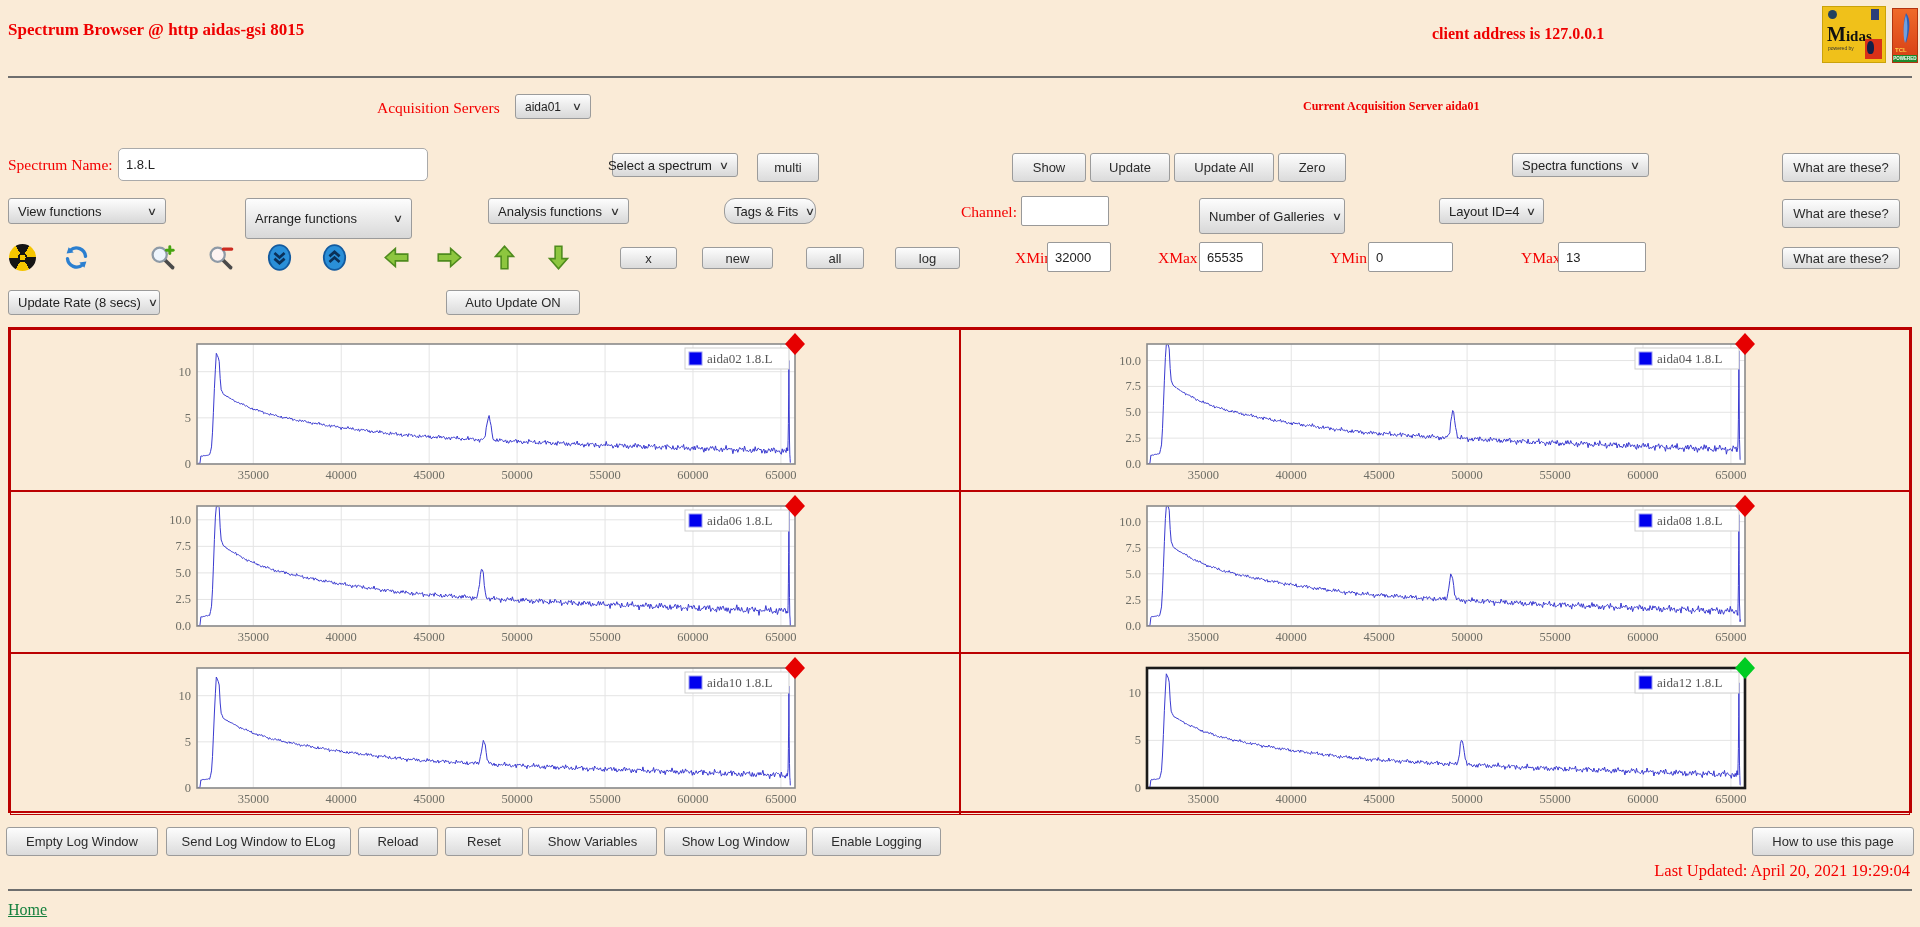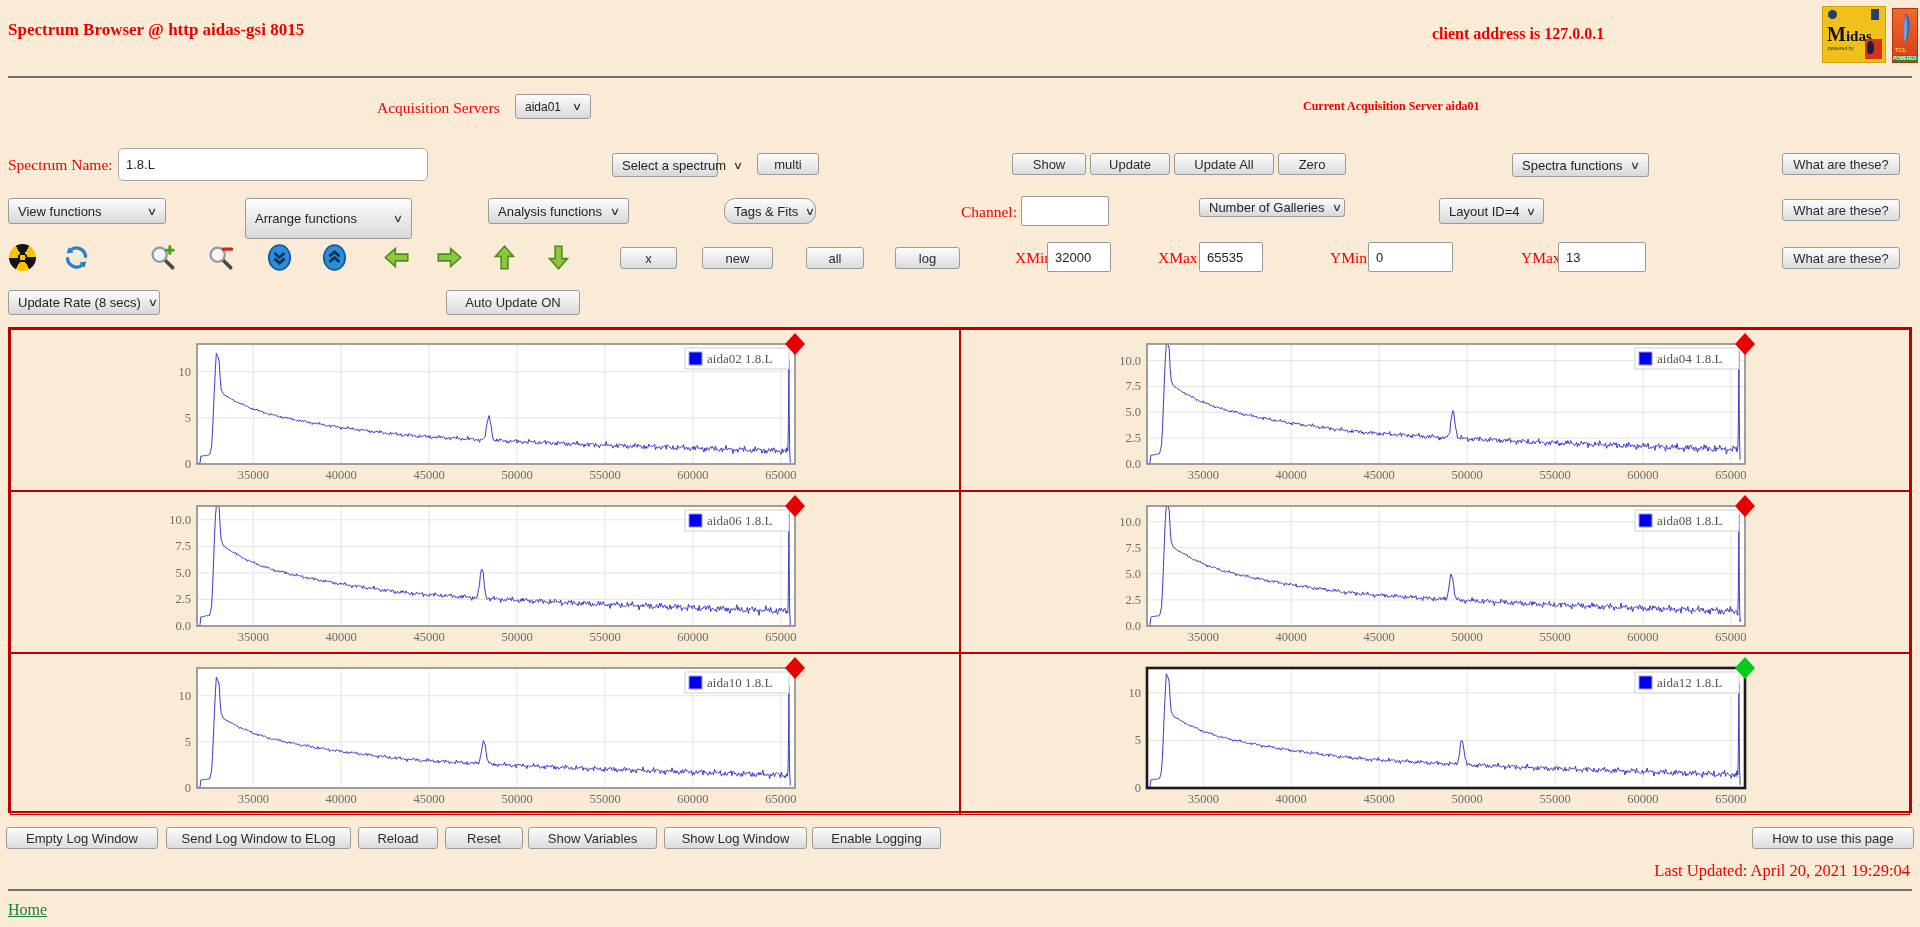--- a/index.html
+++ b/index.html
@@ -2,21 +2,21 @@
 <html><head>
 <meta charset="utf-8">
 <style>
   html,body{margin:0;padding:0;}
   body{width:1920px;height:927px;position:relative;overflow:hidden;
        background:#faebd7;font-family:"Liberation Sans",sans-serif;}
   .rlabel{position:absolute;font:15.5px "Liberation Serif",serif;color:#f40000;white-space:nowrap;}
   .rbold{position:absolute;font:bold 17px "Liberation Serif",serif;color:#ee0000;white-space:nowrap;}
   .btn{position:absolute;display:flex;align-items:center;justify-content:center;
        background:linear-gradient(#fdfdfd,#dbdbdb);border:1px solid #9b9b9b;border-radius:3px;
-       font:13px "Liberation Sans",sans-serif;color:#2b2b2b;height:22px;box-sizing:border-box;
+       font:13px "Liberation Sans",sans-serif;color:#2b2b2b;height:29px;box-sizing:border-box;
        padding:0 6px;cursor:default;}
   .select{position:absolute;display:flex;align-items:center;justify-content:space-between;
        background:linear-gradient(#fdfdfd,#d8d8d8);border:1px solid #9b9b9b;border-radius:3px;
        font:13px "Liberation Sans",sans-serif;color:#222;height:24px;box-sizing:border-box;
        padding:0 9px;cursor:default;white-space:nowrap;}
   .chev{font-size:11px;color:#333;margin-left:8px;transform:scaleX(1.3);}
   .input{position:absolute;background:#fff;border:1px solid #999;border-radius:2px;
        font:13px "Liberation Sans",sans-serif;color:#222;box-sizing:border-box;padding:0 7px;}
   .hrule{position:absolute;left:8px;width:1904px;height:2px;background:#6e6e6e;}
   .icon{position:absolute;width:27px;height:27px;top:244px;}
@@ -75,21 +75,21 @@
 
 <div class="rlabel" style="left:377px;top:99px;">Acquisition Servers</div>
 <div class="select" style="left:515px;top:94px;width:76px;height:25px;font-size:12px;">
   <span>aida01</span>
   <span class="chev">∨</span>
 </div>
 <div class="rbold" style="left:1303px;top:99px;font-size:12px;">Current Acquisition Server aida01</div>
 
 <div class="rlabel" style="left:8px;top:156px;">Spectrum Name:</div>
 <input class="input" style="left: 118px; top: 148px; width: 310px; height: 33px; border-radius: 5px; border-color: rgb(170, 170, 170);" value="1.8.L">
-<div class="select" style="left:612px;top:153px;width:106px;">
+<div class="select" style="left:612px;top:153px;width:126px;justify-content:flex-end;">
   <span>Select a spectrum</span>
   <span class="chev">∨</span>
 </div>
 <button class="btn" style="left:757px;top:153px;width:62px;">multi</button>
 <button class="btn" style="left:1012px;top:153px;width:74px;">Show</button>
 <button class="btn" style="left:1090px;top:153px;width:80px;">Update</button>
 <button class="btn" style="left:1174px;top:153px;width:100px;">Update All</button>
 <button class="btn" style="left:1278px;top:153px;width:68px;">Zero</button>
 <div class="select" style="left:1512px;top:153px;width:137px;">
   <span>Spectra functions</span>
@@ -108,21 +108,21 @@
 <div class="select" style="left:488px;top:198px;width:141px;height:26px;">
   <span>Analysis functions</span>
   <span class="chev">∨</span>
 </div>
 <div class="select" style="left:724px;top:198px;width:92px;height:26px;border-radius:11px;">
   <span>Tags &amp; Fits</span>
   <span class="chev">∨</span>
 </div>
 <div class="rlabel" style="left:961px;top:203px;">Channel:</div>
 <input class="input" style="left: 1021px; top: 196px; width: 88px; height: 30px;" value="">
-<div class="select" style="left:1199px;top:198px;width:146px;height:19px;">
+<div class="select" style="left:1199px;top:198px;width:146px;height:36px;">
   <span>Number of Galleries</span>
   <span class="chev">∨</span>
 </div>
 <div class="select" style="left:1439px;top:198px;width:105px;height:26px;">
   <span>Layout ID=4</span>
   <span class="chev">∨</span>
 </div>
 <button class="btn" style="left:1782px;top:199px;width:118px;">What are these?</button>
 
 <span class="icon rad" style="left:9px;"></span>

